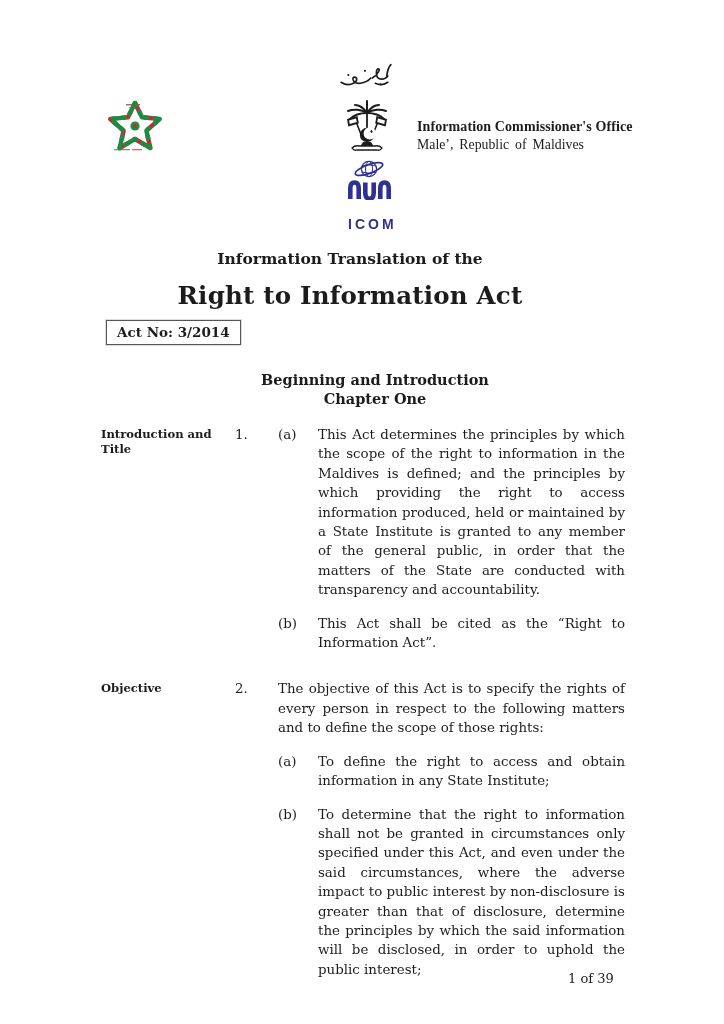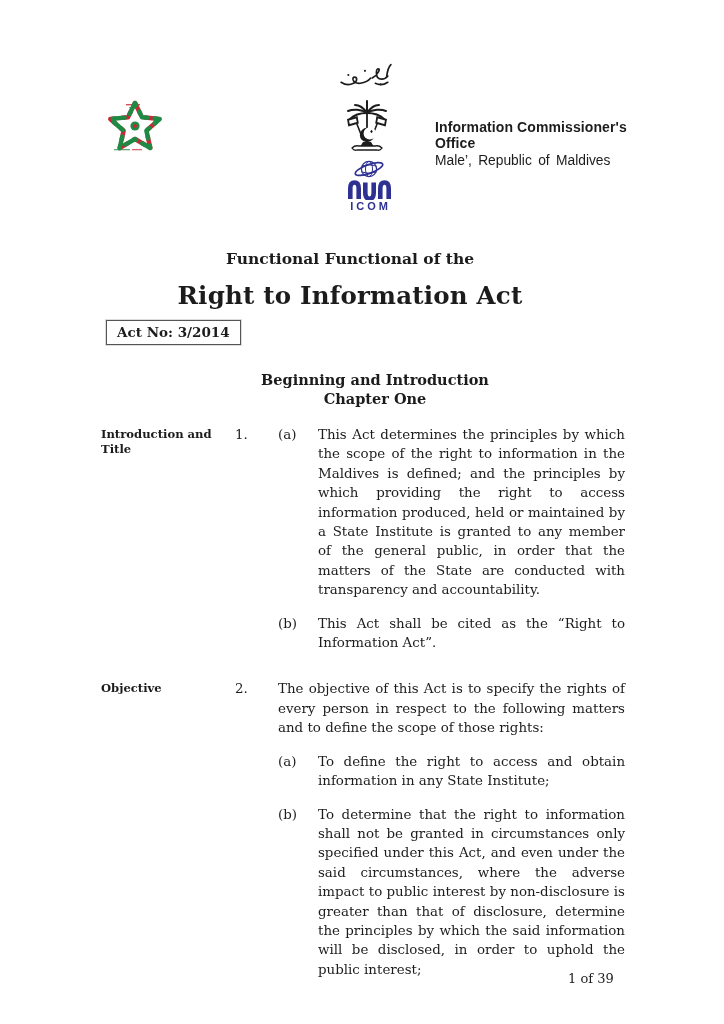--- a/index.html
+++ b/index.html
@@ -11,25 +11,25 @@
     position:relative; width:724px; height:1024px; background:var(--paper);
     margin:0 auto; overflow:hidden;
     font-family:"DejaVu Serif", serif; color:var(--ink);
   }
   
   .logo-star{position:absolute; left:102px; top:98px; width:66px; height:56px;}
   .bismillah{position:absolute; left:338px; top:60px; width:56px; height:30px;}
   .emblem{position:absolute; left:339px; top:98px; width:56px; height:58px;}
   .icom{position:absolute; left:345px; top:158px; width:48px; height:58px; text-align:center;}
   .icom-label{
-    font-family:"Liberation Sans", sans-serif; font-weight:700; font-size:11px;
-    letter-spacing:3px; color:var(--icom-blue); margin-top:0px; padding-left:3px;
+    font-family:"Liberation Sans", sans-serif; font-weight:700; font-size:14px;
+    letter-spacing:3px; color:var(--icom-blue); margin-top:16px; padding-left:3px;
   }
-  .office-block{position:absolute; left:435px; top:119px; width:235px;
-    font-family:Liberation Sans, sans-serif;}
+  .office-block{position:absolute; left:417px; top:119px; width:235px;
+    font-family:Liberation Serif, serif;}
   .office-name{font-weight:700; font-size:14px; letter-spacing:0.1px;}
   .office-addr{font-size:13.8px; margin-top:2px; word-spacing:2.5px;}
   
   .title-block{position:absolute; left:0; top:249px; width:700px; text-align:center;}
   .subtitle{font-size:15.5px; font-weight:700;}
   .main-title{font-size:24.5px; font-weight:700; margin-top:13px; letter-spacing:0.2px;}
   .act-box{
     position:absolute; left:106px; top:320px; border:1.5px solid #555;
     padding:3px 10px 4px 10px; font-weight:700; font-size:13.5px;
     box-shadow:0 0 0 1px #ddd;
@@ -130,21 +130,21 @@
     </svg>
     <div class="icom-label">ICOM</div>
   </div>
 
   <div class="office-block">
     <div class="office-name">Information Commissioner's Office</div>
     <div class="office-addr">Male’, Republic of Maldives</div>
   </div>
 
   <div class="title-block">
-    <div class="subtitle">Functional Functional of the</div>
+    <div class="subtitle">Information Translation of the</div>
     <div class="main-title">Right to Information Act</div>
   </div>
 
   <div class="act-box">Act No: 3/2014</div>
 
   <div class="chapter">
     <div>Beginning and Introduction</div>
     <div>Chapter One</div>
   </div>
 

